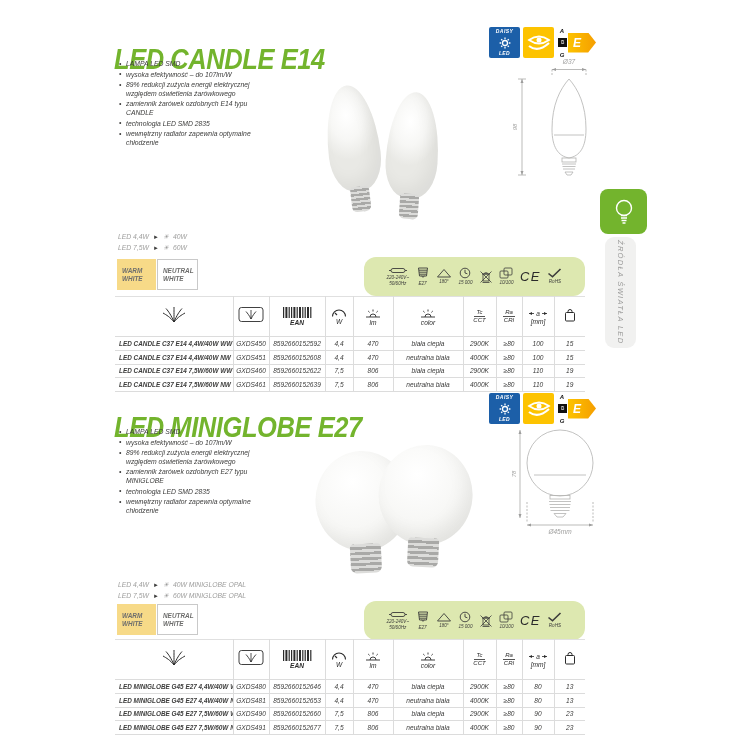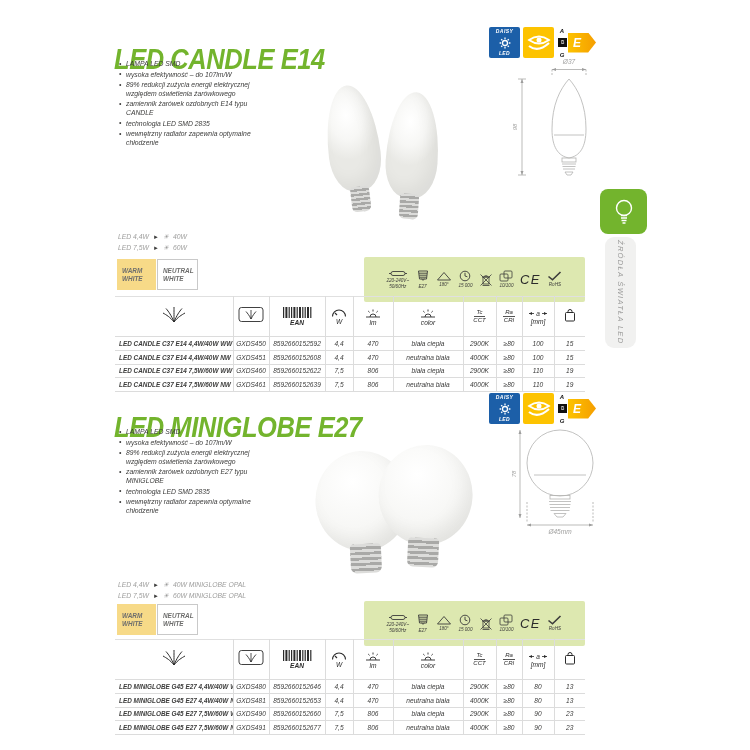--- a/index.html
+++ b/index.html
@@ -52,21 +52,21 @@
   .equiv .eq-sun{font-size:7px;margin-right:2px;}
 
   
   .swatches{position:absolute;display:flex;}
   .swatch{width:39px;height:31px;display:flex;flex-direction:column;justify-content:center;
           padding-left:5px;box-sizing:border-box;font-size:6.4px;font-weight:bold;line-height:8px;color:#6e6e6d;}
   .swatch.warm{background:#f7da88;}
   .swatch.neutral{background:#fff;border:1px solid #c9c9c9;margin-left:1px;width:41px;}
 
   
-  .icon-bar{position:absolute;width:221px;height:45px;background:#dde8b0;border-radius:2px;
+  .icon-bar{position:absolute;width:221px;height:39px;background:#dde8b0;border-radius:12px;
             display:flex;align-items:center;justify-content:space-evenly;padding:0 16px;box-sizing:border-box;}
   .ib-item{display:flex;flex-direction:column;align-items:center;justify-content:center;gap:1px;}
   .ib-label{font-size:4.6px;color:#3c3c3b;line-height:5.2px;text-align:center;white-space:nowrap;}
   .ib-ce{font-size:13px;color:#2b2b2b;letter-spacing:1.5px;font-weight:500;}
 
   
   table.spec{position:absolute;width:470px;border-collapse:collapse;table-layout:fixed;
              border-top:1px solid #e0e0e0;}
   table.spec th{height:37px;vertical-align:middle;padding:1px;font-weight:normal;}
   table.spec td{height:12.8px;font-size:6.6px;color:#3c3c3b;text-align:center;

